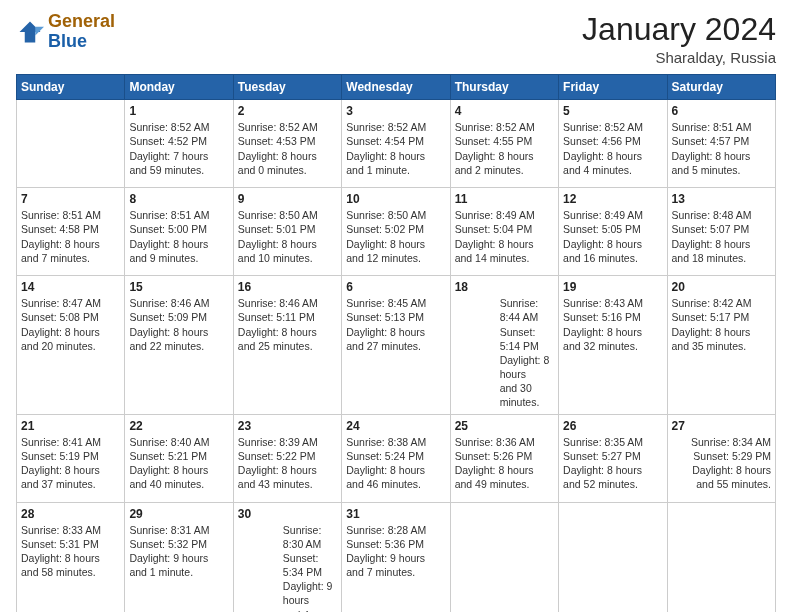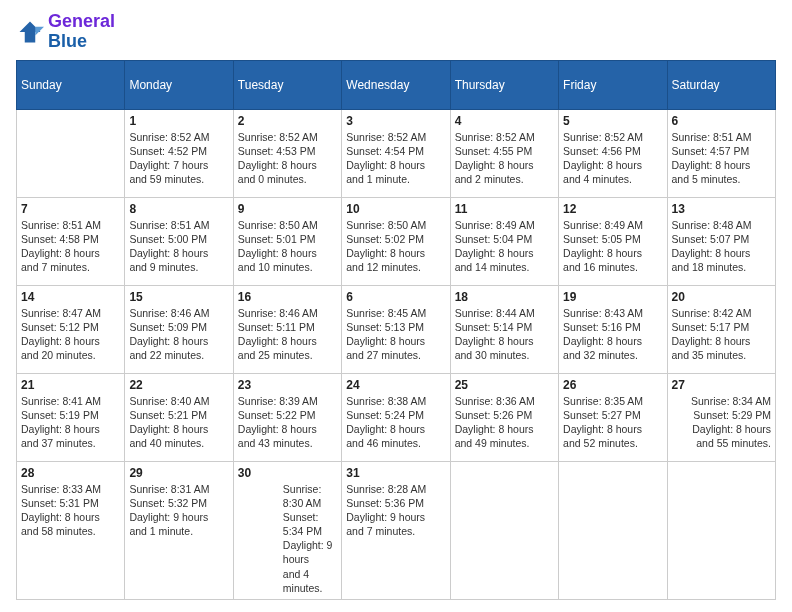--- a/index.html
+++ b/index.html
@@ -26,21 +26,21 @@
     .logo {
       display: flex;
       align-items: center;
       gap: 4px;
     }
     .logo-text {
       font-size: 18px;
       font-weight: bold;
       line-height: 1.1;
     }
-    .logo-general { color: #6d28d9; }
+    .logo-general { color: #a16207; }
     .logo-blue { color: #1a5fa8; }
     .logo-icon {
       width: 28px;
       height: 28px;
     }
     .title-block {
       text-align: right;
     }
     .calendar-title {
       font-size: 32px;
@@ -55,23 +55,23 @@
     }
     .calendar-table {
       width: 100%;
       border-collapse: collapse;
       flex: 1;
       font-size: 11px;
     }
     .calendar-table th {
       background: #2563a8;
       color: #fff;
-      padding: 17px 4px;
+      padding: 5px 4px;
       text-align: left;
-      font-weight: normal;
+      font-weight: bold;
       font-size: 12px;
       border: 1px solid #1a4f8a;
     }
     .calendar-table td {
       border: 1px solid #ccc;
       vertical-align: top;
       padding: 4px 4px;
       width: calc(100% / 7);
       height: 88px;
       background: #fff;
@@ -104,20 +104,24 @@
   <div class="header">
     <div class="logo">
       <svg class="logo-icon" viewBox="0 0 32 32">
         <polygon points="16,4 28,16 22,16 22,28 10,28 10,16 4,16" fill="#2563a8"></polygon>
         <polygon points="22,10 32,10 22,20" fill="#5b9bd5"></polygon>
       </svg>
       <div class="logo-text">
         <span class="logo-general">General</span><br>
         <span class="logo-blue">Blue</span>
       </div>
+    </div>
+    <div class="title-block">
+      <div class="calendar-title">January 2024</div>
+      <div class="calendar-subtitle">Sharalday, Russia</div>
     </div>
   </div>
 
   <table class="calendar-table">
     <thead>
       <tr>
         <th>Sunday</th>
         <th>Monday</th>
         <th>Tuesday</th>
         <th>Wednesday</th>
@@ -220,21 +224,21 @@
             <div class="day-info" style="white-space: pre-line;">Sunrise: 8:48 AM
 Sunset: 5:07 PM
 Daylight: 8 hours
 and 18 minutes.</div>
           </td>
         </tr>
         <tr class="week-row">
           <td>
             <div class="day-number">14</div>
             <div class="day-info" style="white-space: pre-line;">Sunrise: 8:47 AM
-Sunset: 5:12 PM
+Sunset: 5:08 PM
 Daylight: 8 hours
 and 20 minutes.</div>
           </td>
           <td>
             <div class="day-number">15</div>
             <div class="day-info" style="white-space: pre-line;">Sunrise: 8:46 AM
 Sunset: 5:09 PM
 Daylight: 8 hours
 and 22 minutes.</div>
           </td>
@@ -247,21 +251,21 @@
           </td>
           <td>
             <div class="day-number">6</div>
             <div class="day-info" style="white-space: pre-line;">Sunrise: 8:45 AM
 Sunset: 5:13 PM
 Daylight: 8 hours
 and 27 minutes.</div>
           </td>
           <td>
             <div class="day-number">18</div>
-            <div class="day-info" style="white-space: pre-line;">Sunrise: 8:44 AM
+            <div class="day-info" style="white-space: pre-line; margin-left: 45px;">Sunrise: 8:44 AM
 Sunset: 5:14 PM
 Daylight: 8 hours
 and 30 minutes.</div>
           </td>
           <td>
             <div class="day-number">19</div>
             <div class="day-info" style="white-space: pre-line;">Sunrise: 8:43 AM
 Sunset: 5:16 PM
 Daylight: 8 hours
 and 32 minutes.</div>

